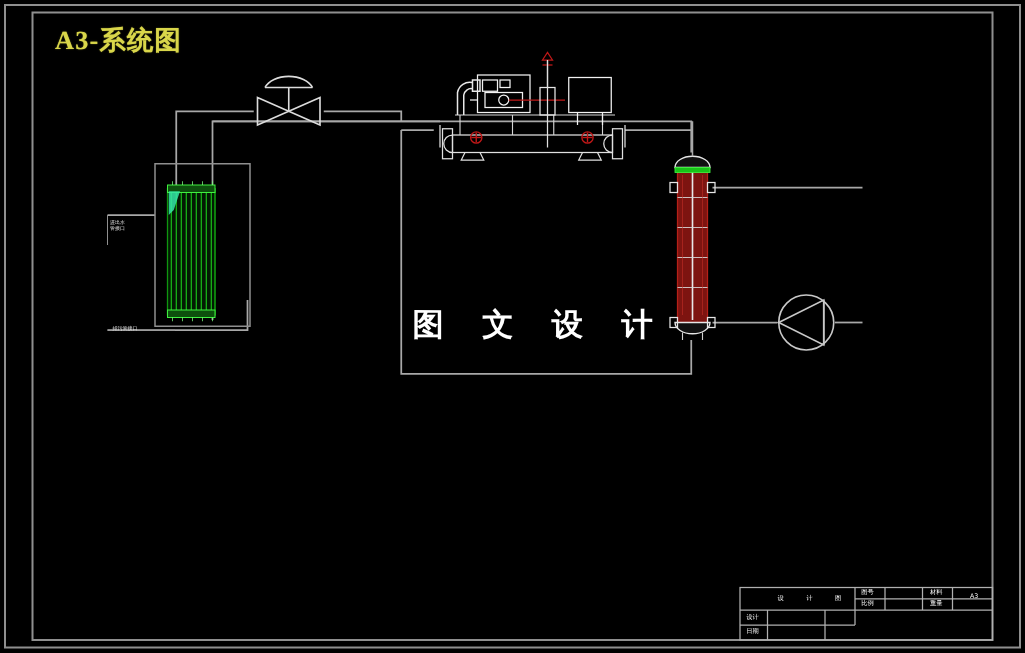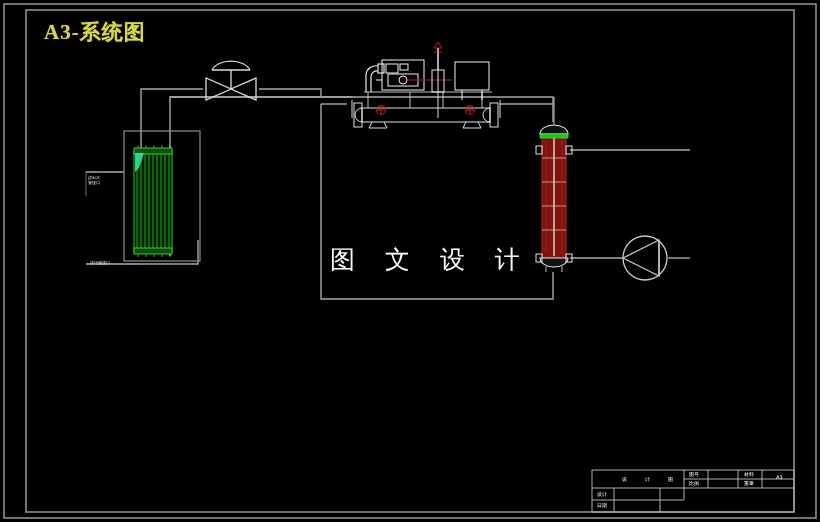--- a/index.html
+++ b/index.html
@@ -8,21 +8,21 @@
   #stage svg{position:absolute;left:0;top:0;}
   .ttl{
     position:absolute;left:44px;top:18px;
     color:#d9d64a;font-family:"Liberation Serif",serif;
     font-size:21px;font-weight:bold;letter-spacing:1px;
     text-shadow:0 0 1px #8c8a2c;white-space:nowrap;
   }
   .wmark{
     position:absolute;left:330px;top:243px;
     color:#fff;font-family:"DejaVu Serif",serif;
-    font-size:25px;letter-spacing:11px;white-space:nowrap;
+    font-size:25px;letter-spacing:11px;white-space:nowrap;font-weight:bold;
   }
   .tbcell{
     position:absolute;color:#fff;font-size:5px;
     font-family:"DejaVu Sans",sans-serif;line-height:1;
     white-space:nowrap;transform-origin:left top;
   }
   .tiny{
     position:absolute;color:#e8e8e8;font-size:4px;
     font-family:"DejaVu Sans",sans-serif;line-height:1.25;
     white-space:nowrap;

